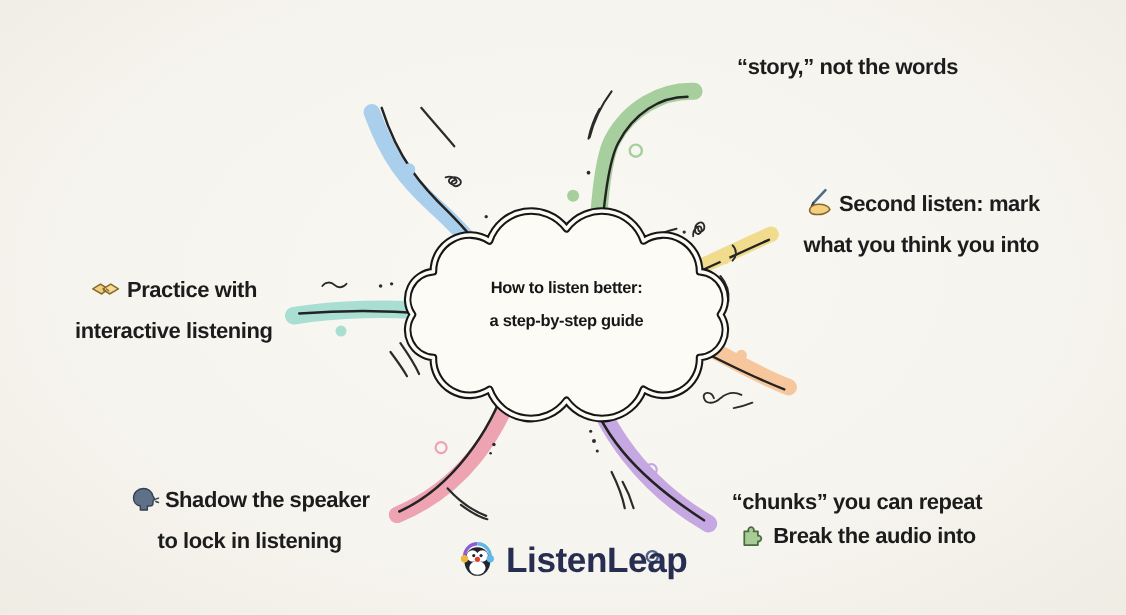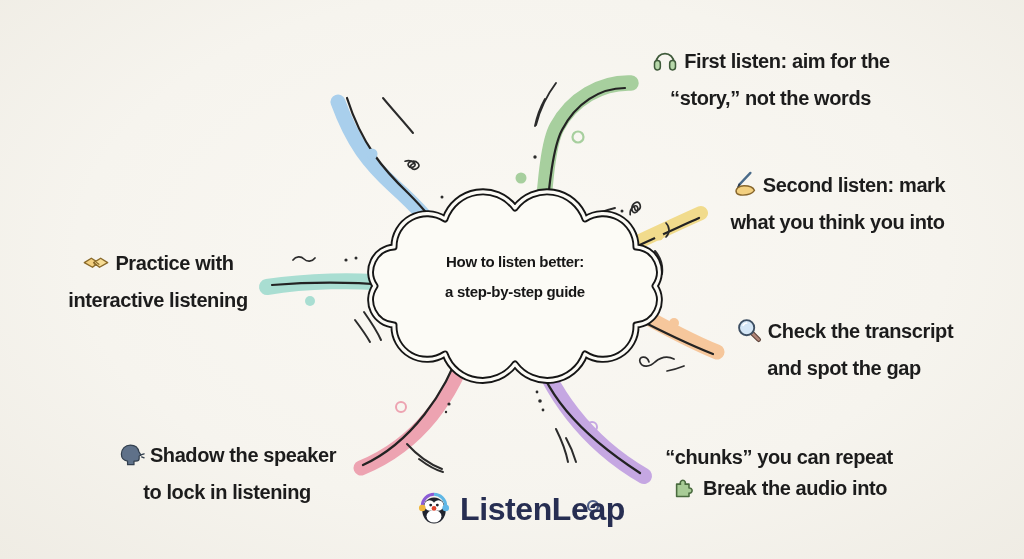--- a/index.html
+++ b/index.html
@@ -145,58 +145,36 @@
     </g>
   </svg>
 
   <div class="title">
     <div>How to listen better:</div>
     <div>a step-by-step guide</div>
   </div>
 
 
   <div class="node" style="left:628px;top:46px;width:285px;">
-    <div class="nline">
-      <span class="icn">
-        <svg width="28" height="28" viewBox="0 0 24 24">
-          <path d="M4.5,14 a7.5,7.5 0 0 1 15,0" fill="none" stroke="#3f5a3a" stroke-width="1.6"></path>
-          <rect x="3" y="12.5" width="5" height="8" rx="2.4" fill="#b7d8aa" stroke="#3f5a3a" stroke-width="1.3"></rect>
-          <rect x="16" y="12.5" width="5" height="8" rx="2.4" fill="#b7d8aa" stroke="#3f5a3a" stroke-width="1.3"></rect>
-        </svg>
-      </span><span>First listen: aim for the</span>
-    </div>
     <div class="nline">“story,” not the words</div>
   </div>
 
   <div class="node" style="left:700px;top:170px;width:275px;">
     <div class="nline">
       <span class="icn">
         <svg width="28" height="28" viewBox="0 0 24 24">
           <path d="M17.5,2.5 L8,12.5" stroke="#4a6b8a" stroke-width="2" stroke-linecap="round"></path>
           <path d="M8,12.5 L6.8,15" stroke="#2e3b4c" stroke-width="1.6" stroke-linecap="round"></path>
           <path d="M5.5,19.5 C4,16 8,13.5 12,13.5 C16.5,13.5 20,15 21,17.5 C19,20.5 15,21.5 11,21.5 C8,21.5 6.5,21 5.5,19.5 Z" fill="#f3d080" stroke="#87662c" stroke-width="1.2" stroke-linejoin="round"></path>
         </svg>
       </span><span>Second listen: mark</span>
     </div>
     <div class="nline">what you think you into</div>
   </div>
 
-  <div class="node" style="left:715px;top:316px;width:258px;">
-    <div class="nline">
-      <span class="icn">
-        <svg width="28" height="28" viewBox="0 0 24 24">
-          <path d="M14.8,14.8 L20.3,20.3" stroke="#5a4038" stroke-width="4" stroke-linecap="round"></path>
-          <path d="M14.8,14.8 L20.3,20.3" stroke="#b08577" stroke-width="2.2" stroke-linecap="round"></path>
-          <circle cx="10" cy="10" r="6.5" fill="#d4e6f6" stroke="#3d4f63" stroke-width="1.6"></circle>
-          <path d="M7,8 a4,4 0 0 1 3,-2" fill="none" stroke="#ffffff" stroke-width="1.4" stroke-linecap="round"></path>
-        </svg>
-      </span><span>Check the transcript</span>
-    </div>
-    <div class="nline">and spot the gap</div>
-  </div>
 
   <div class="node" style="left:645px;top:442px;width:268px;">
     <div class="nline">“chunks” you can repeat</div>
     <div class="nline">
       <span class="icn">
         <svg width="27" height="27" viewBox="0 0 24 24">
           <path d="M5,9 H8.5 A2.3,2.3 0 1 1 12.5,9 H16 V12.5 A2.3,2.3 0 1 1 16,17 V20 H5 Z" fill="#a8cc96" stroke="#4a6b3f" stroke-width="1.4" stroke-linejoin="round"></path>
         </svg>
       </span><span>Break the audio into</span>
     </div>

